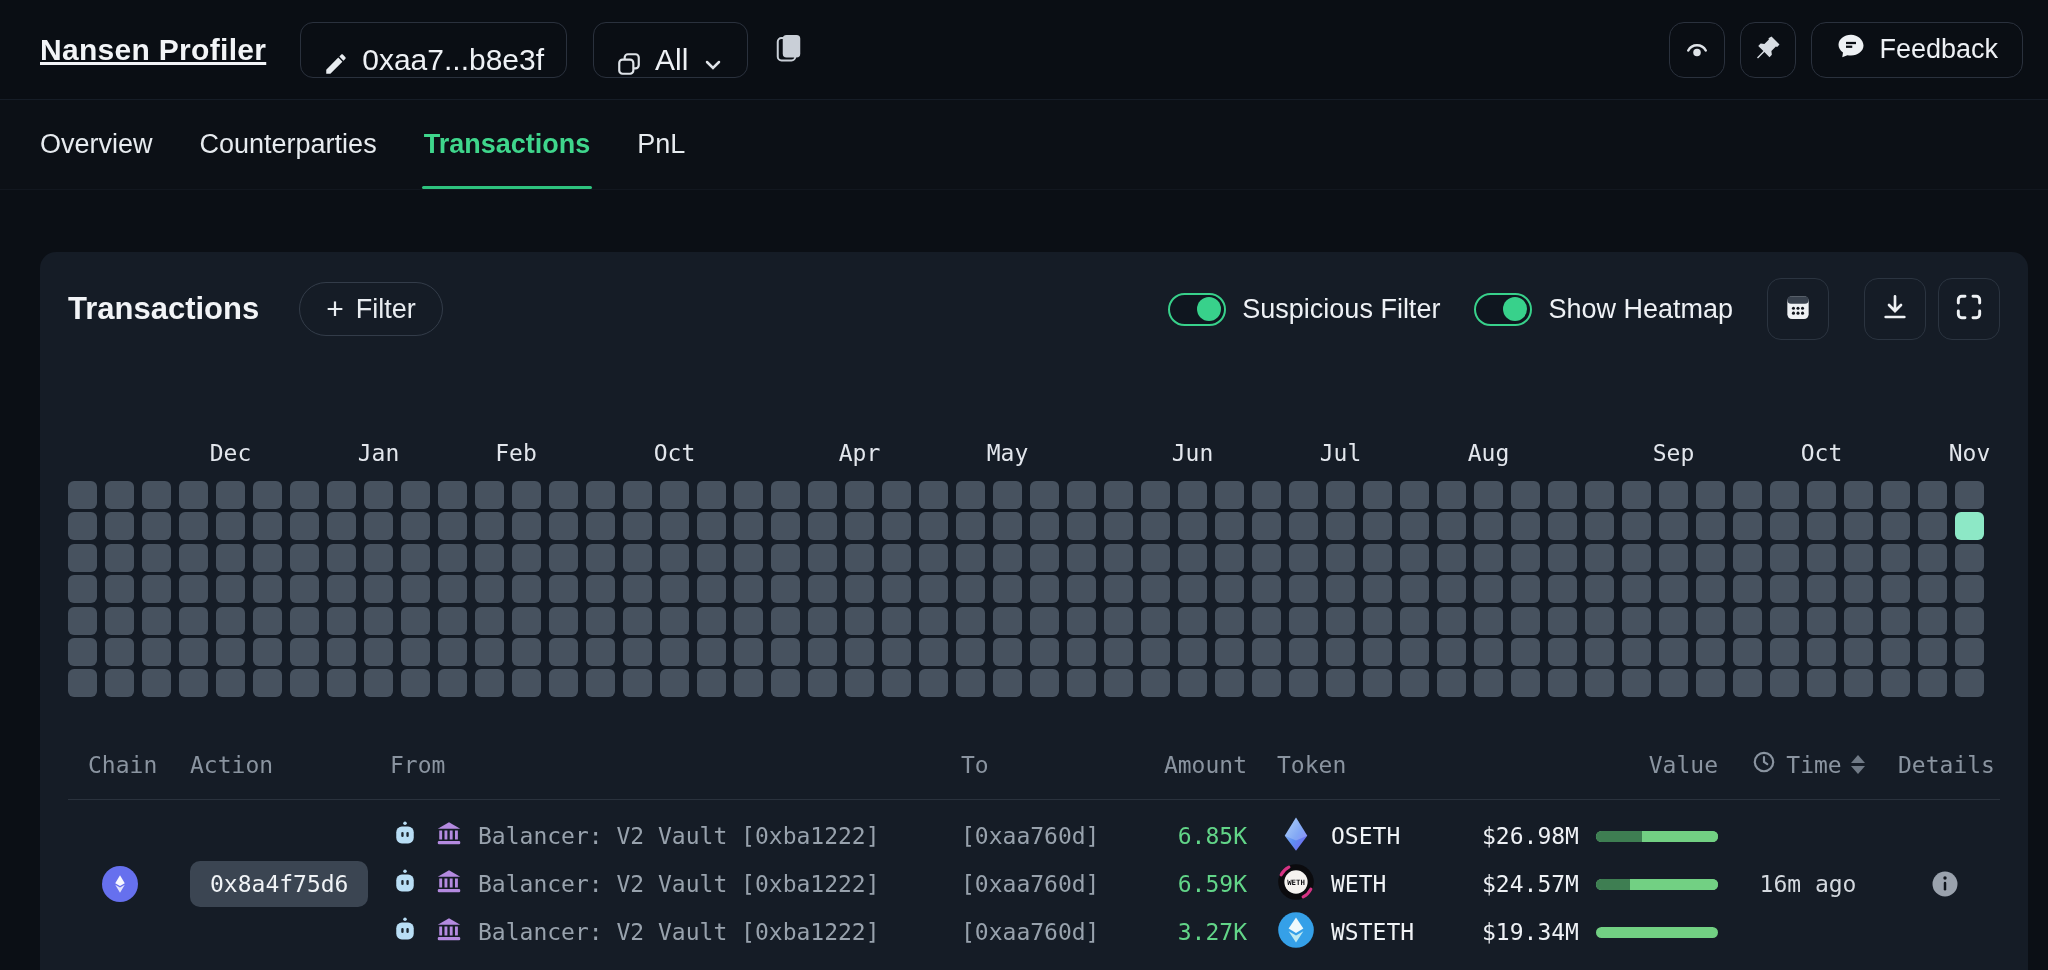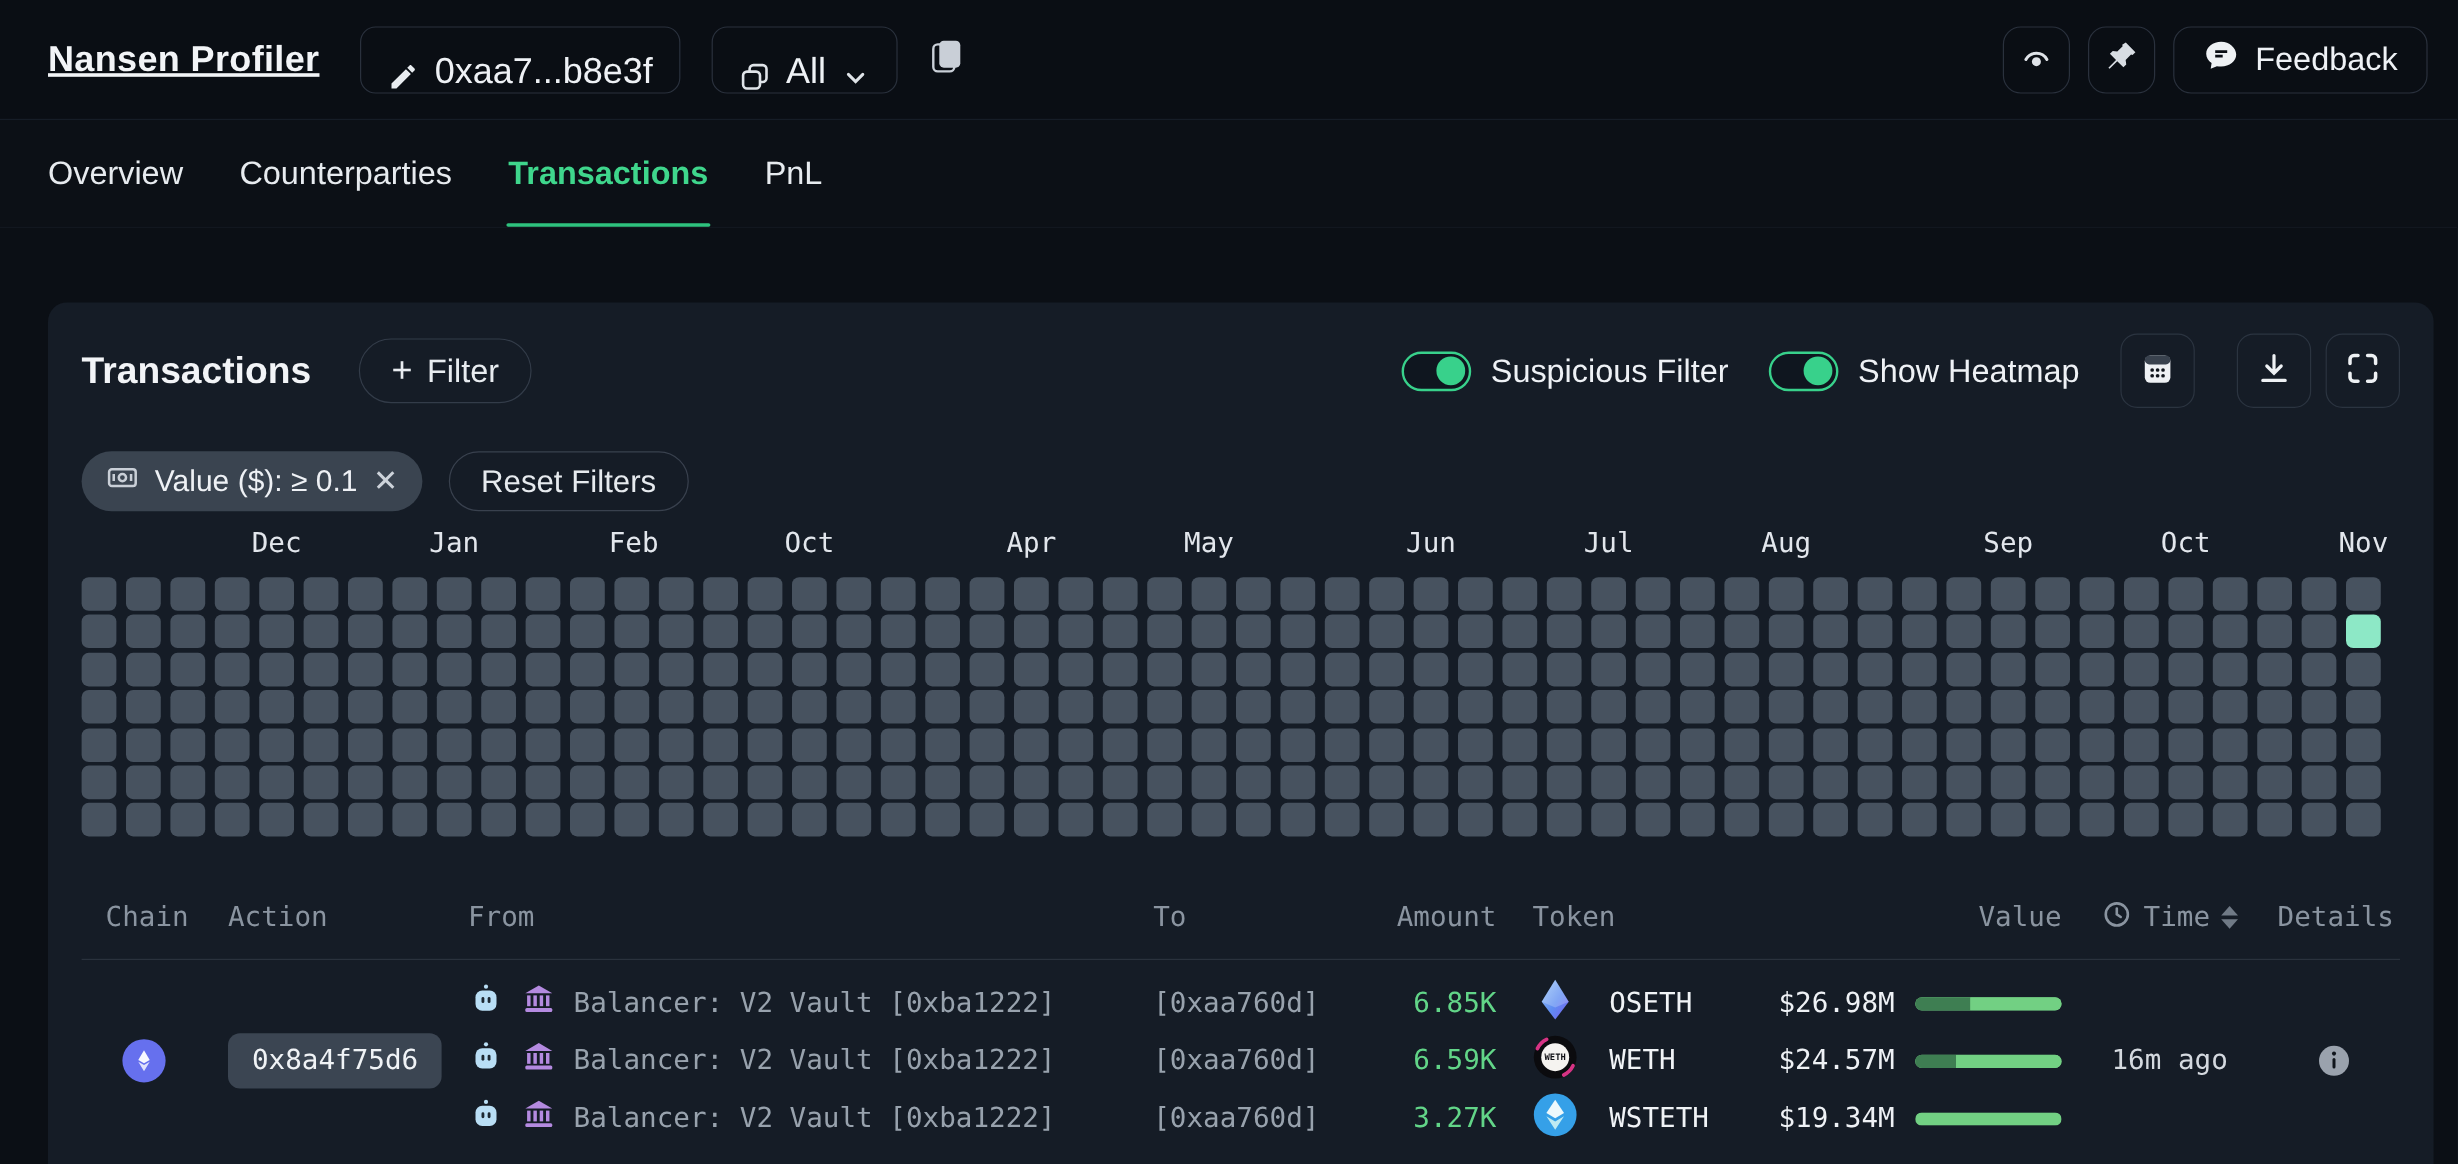--- a/index.html
+++ b/index.html
@@ -102,21 +102,21 @@
 
   .chain-cell { display:flex; align-items:center; }
   .chain-badge { width:36px; height:36px; border-radius:50%; background:#6670ee;
     display:flex; align-items:center; justify-content:center; margin-left:14px; }
   .action-chip { display:inline-flex; align-items:center; background:#3b4552; border-radius:10px;
     height:46px; padding:0 20px; color:#f0f3f6; cursor:pointer; }
   .from-cell { display:flex; align-items:center; gap:14px; color:#98a2ad; }
   .from-cell .ent { cursor:pointer; }
   .to-cell { color:#98a2ad; cursor:pointer; }
   .amount-cell { text-align:right; color:#62d588; }
-  .token-cell { display:flex; align-items:center; gap:26px; padding-left:30px; color:#f0f3f6; }
+  .token-cell { display:flex; align-items:center; gap:16px; padding-left:30px; color:#f0f3f6; }
   .value-cell { color:#eef1f5; }
   .bar-cell { display:flex; align-items:center; }
   .vbar { width:122px; height:11px; border-radius:6px; overflow:hidden; display:flex; background:#72d083; }
   .vbar .dark { height:100%; background:#3e7e52; }
   .vbar .light { height:100%; flex:1; background:#72d083; }
   .time-cell { display:flex; align-items:center; justify-content:center; color:#d4d9df; }
   .details-cell { display:flex; align-items:center; justify-content:center; }
   .info-btn { cursor:pointer; display:flex; }
 </style>
 </head>
@@ -245,39 +245,25 @@
       <div class="hdr-iconbtn fs">
         <span>
           <svg width="32" height="32" viewBox="0 0 24 24" fill="none" stroke="#eef1f4" stroke-width="2.2" stroke-linecap="round">
               <path d="M4 9V6.5A2.5 2.5 0 0 1 6.5 4H9M15 4h2.5A2.5 2.5 0 0 1 20 6.5V9M20 15v2.5a2.5 2.5 0 0 1-2.5 2.5H15M9 20H6.5A2.5 2.5 0 0 1 4 17.5V15"></path>
             </svg>
         </span>
       </div>
     </div>
   </div>
 
-  <div class="chips">
-    <div class="chip">
-      <span>
-        <svg width="28" height="28" viewBox="0 0 24 24" fill="none" stroke="#c9cfd7" stroke-width="1.8">
-            <rect x="2.5" y="6" width="19" height="12" rx="2"></rect>
-            <circle cx="12" cy="12" r="2.6"></circle>
-            <path d="M5.8 9.5v5M18.2 9.5v5"></path>
-          </svg>
-      </span>
-      <span>Value ($): ≥ 0.1</span>
-      <span class="chip-close">✕</span>
-    </div>
-    <div class="reset-btn">Reset Filters</div>
-  </div>
 
   <div class="months">
       <span class="month" style="left: 162.5px;">Dec</span>
       <span class="month" style="left: 310.5px;">Jan</span>
-      <span class="month" style="left: 460px;">Feb</span>
+      <span class="month" style="left: 448px;">Feb</span>
       <span class="month" style="left: 606.5px;">Oct</span>
       <span class="month" style="left: 791.5px;">Apr</span>
       <span class="month" style="left: 939.5px;">May</span>
       <span class="month" style="left: 1124.5px;">Jun</span>
       <span class="month" style="left: 1272.5px;">Jul</span>
       <span class="month" style="left: 1420.5px;">Aug</span>
       <span class="month" style="left: 1605.5px;">Sep</span>
       <span class="month" style="left: 1753.5px;">Oct</span>
       <span class="month" style="left: 1901.5px;">Nov</span>
     </div>

